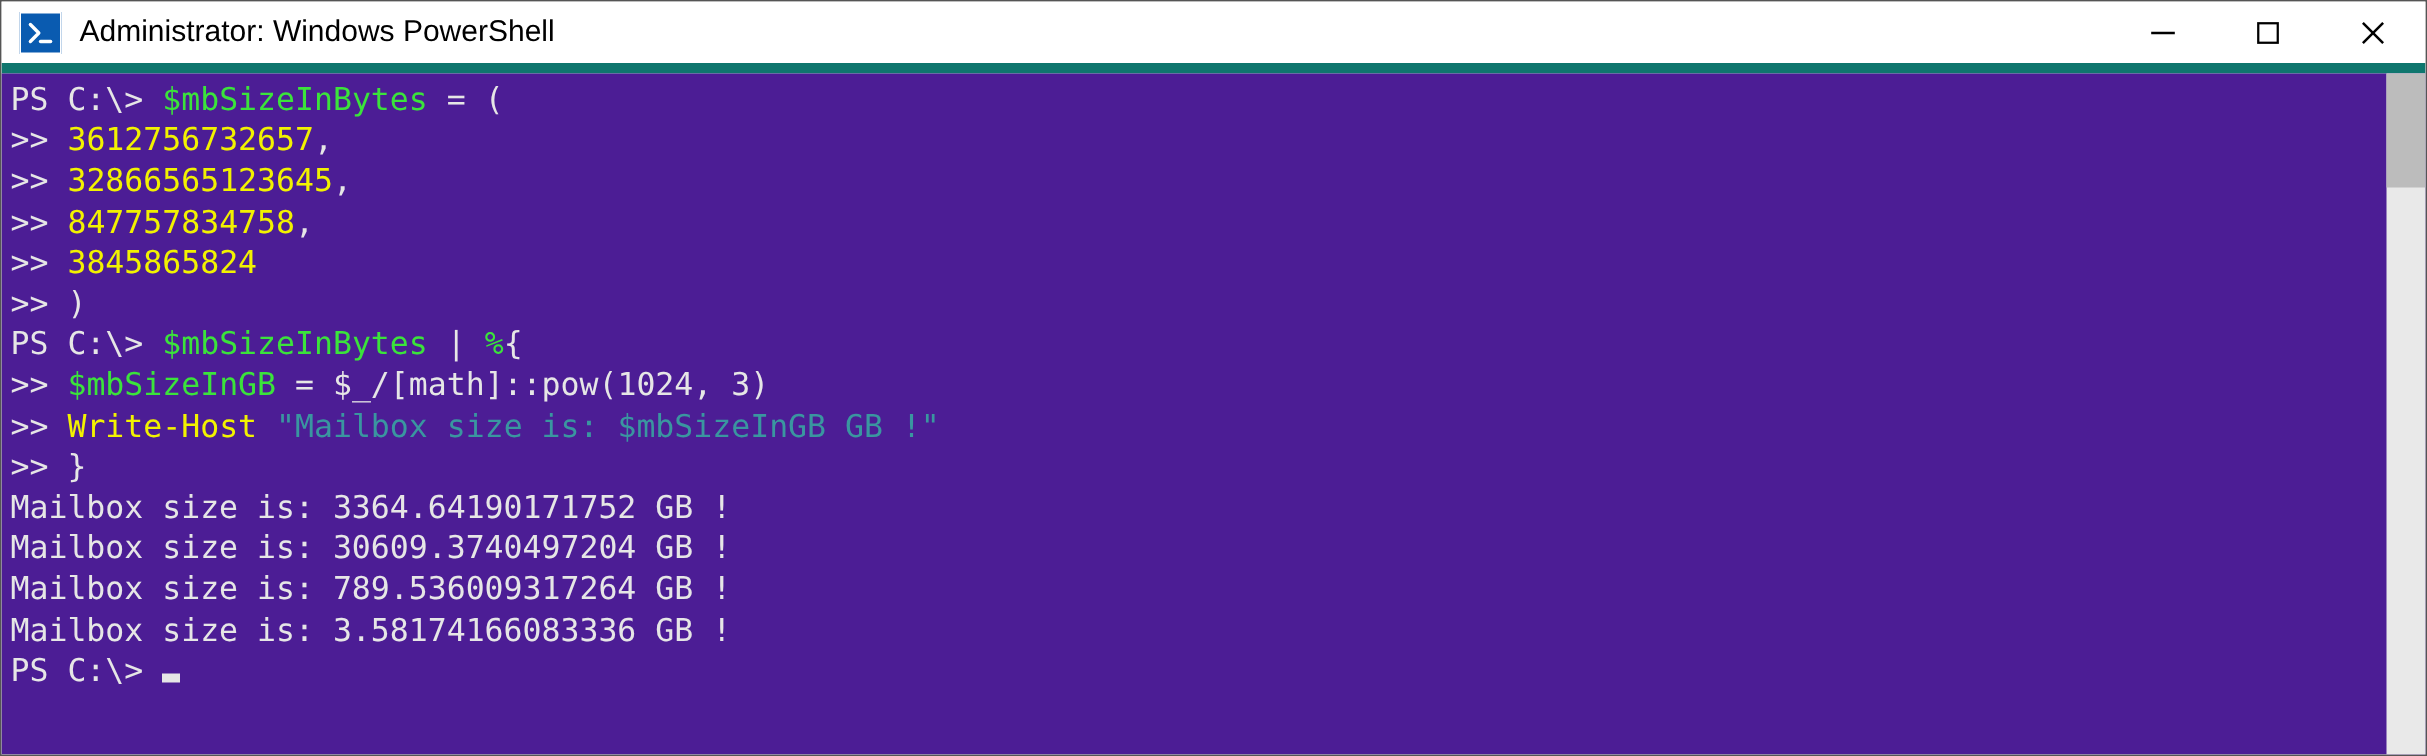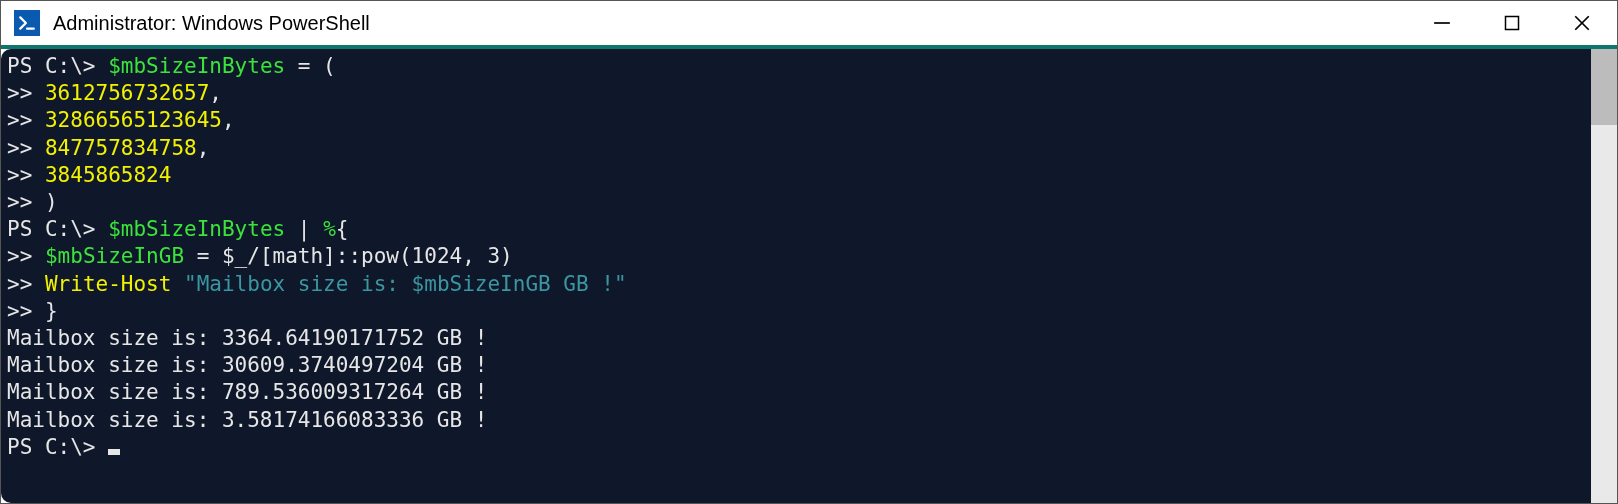--- a/index.html
+++ b/index.html
@@ -13,21 +13,21 @@
       width: 1618px;
       height: 504px;
       overflow: hidden;
       border: 1px solid #555;
     }
     .titlebar {
       height: 48px;
       background: #fff;
       display: flex;
       align-items: center;
-      border-bottom: 4px solid #0f766e;
+      border-bottom: 7px solid #0f766e;
     }
     .titlebar-icon {
       width: 28px;
       height: 28px;
       margin-left: 12px;
       background: #0a5bb0;
       border: 1px solid #fff;
       display: flex;
       align-items: center;
       justify-content: center;
@@ -51,22 +51,21 @@
       height: 100%;
       display: flex;
       align-items: center;
       justify-content: center;
       cursor: pointer;
       font-size: 16px;
     }
     .terminal-container {
       display: flex;
       height: calc(100% - 48px);
-      background: #0f172a;
-      border-radius: 10px;
+      background: #4c1d95;
     }
     .terminal {
       flex: 1;
       padding: 4px 6px;
       font-family: Consolas, "Lucida Console", monospace;
       font-size: 21px;
       line-height: 27.2px;
       color: #e6e6e6;
       white-space: pre;
       overflow: hidden;

